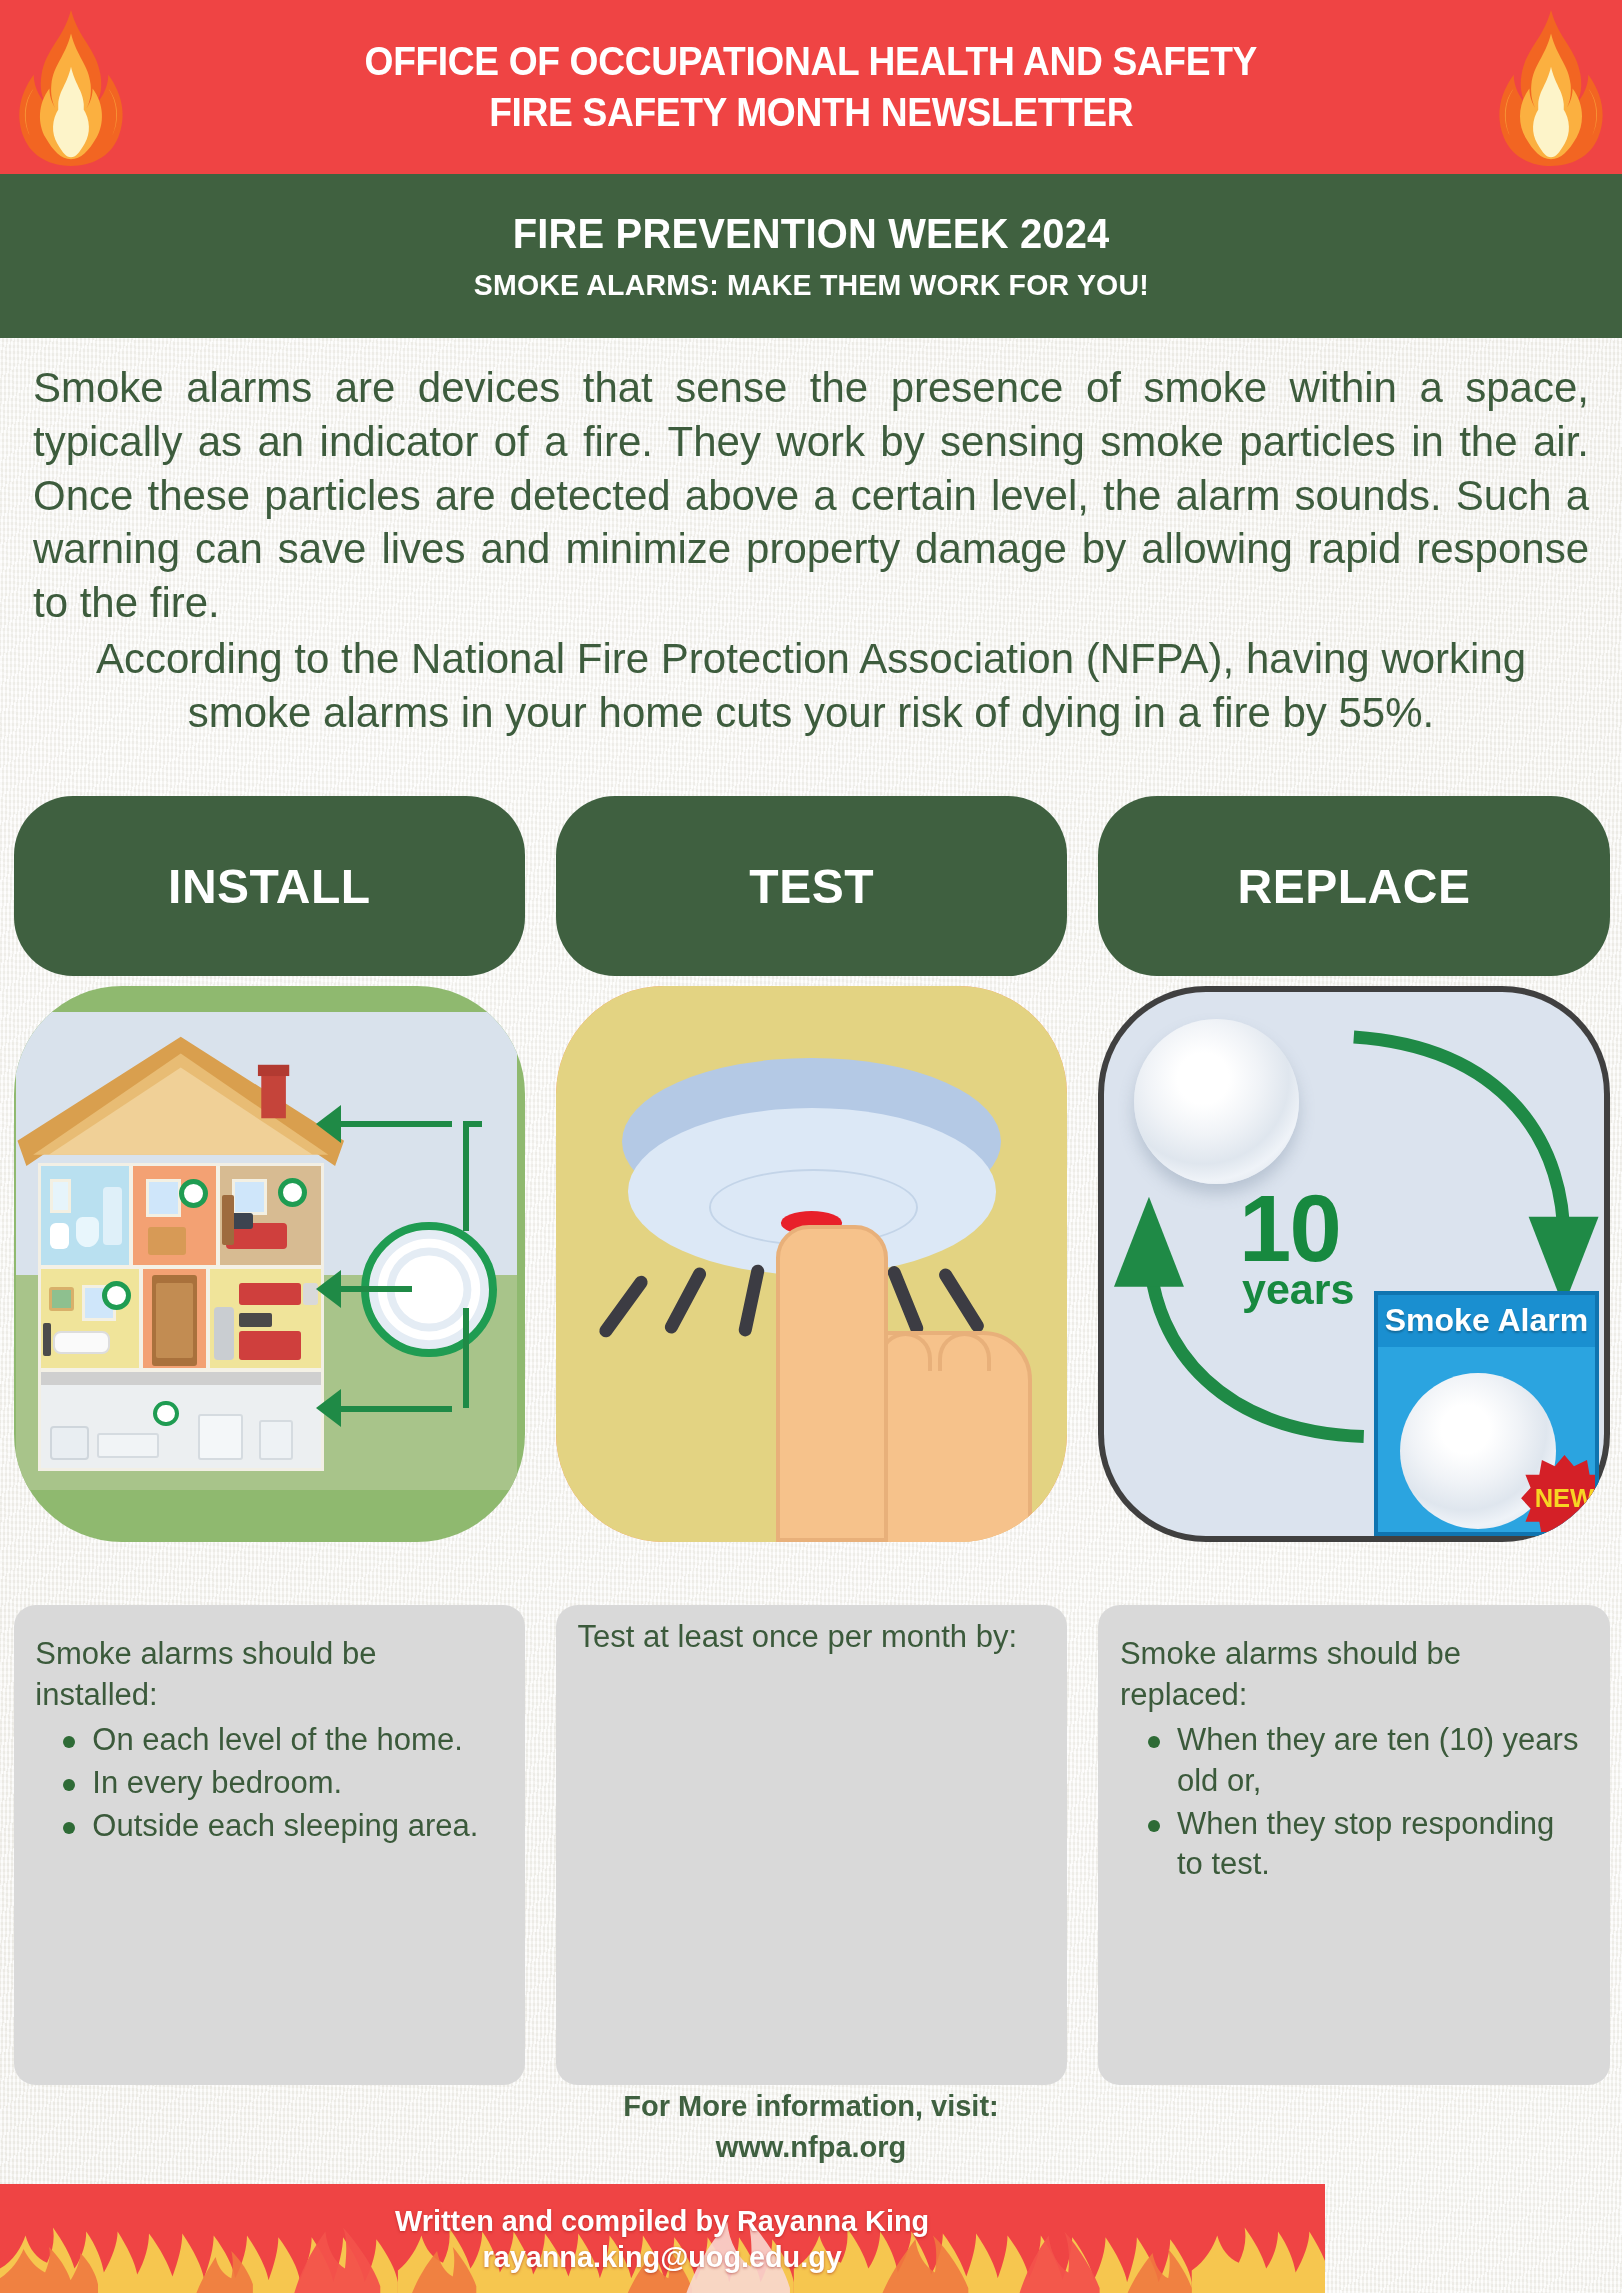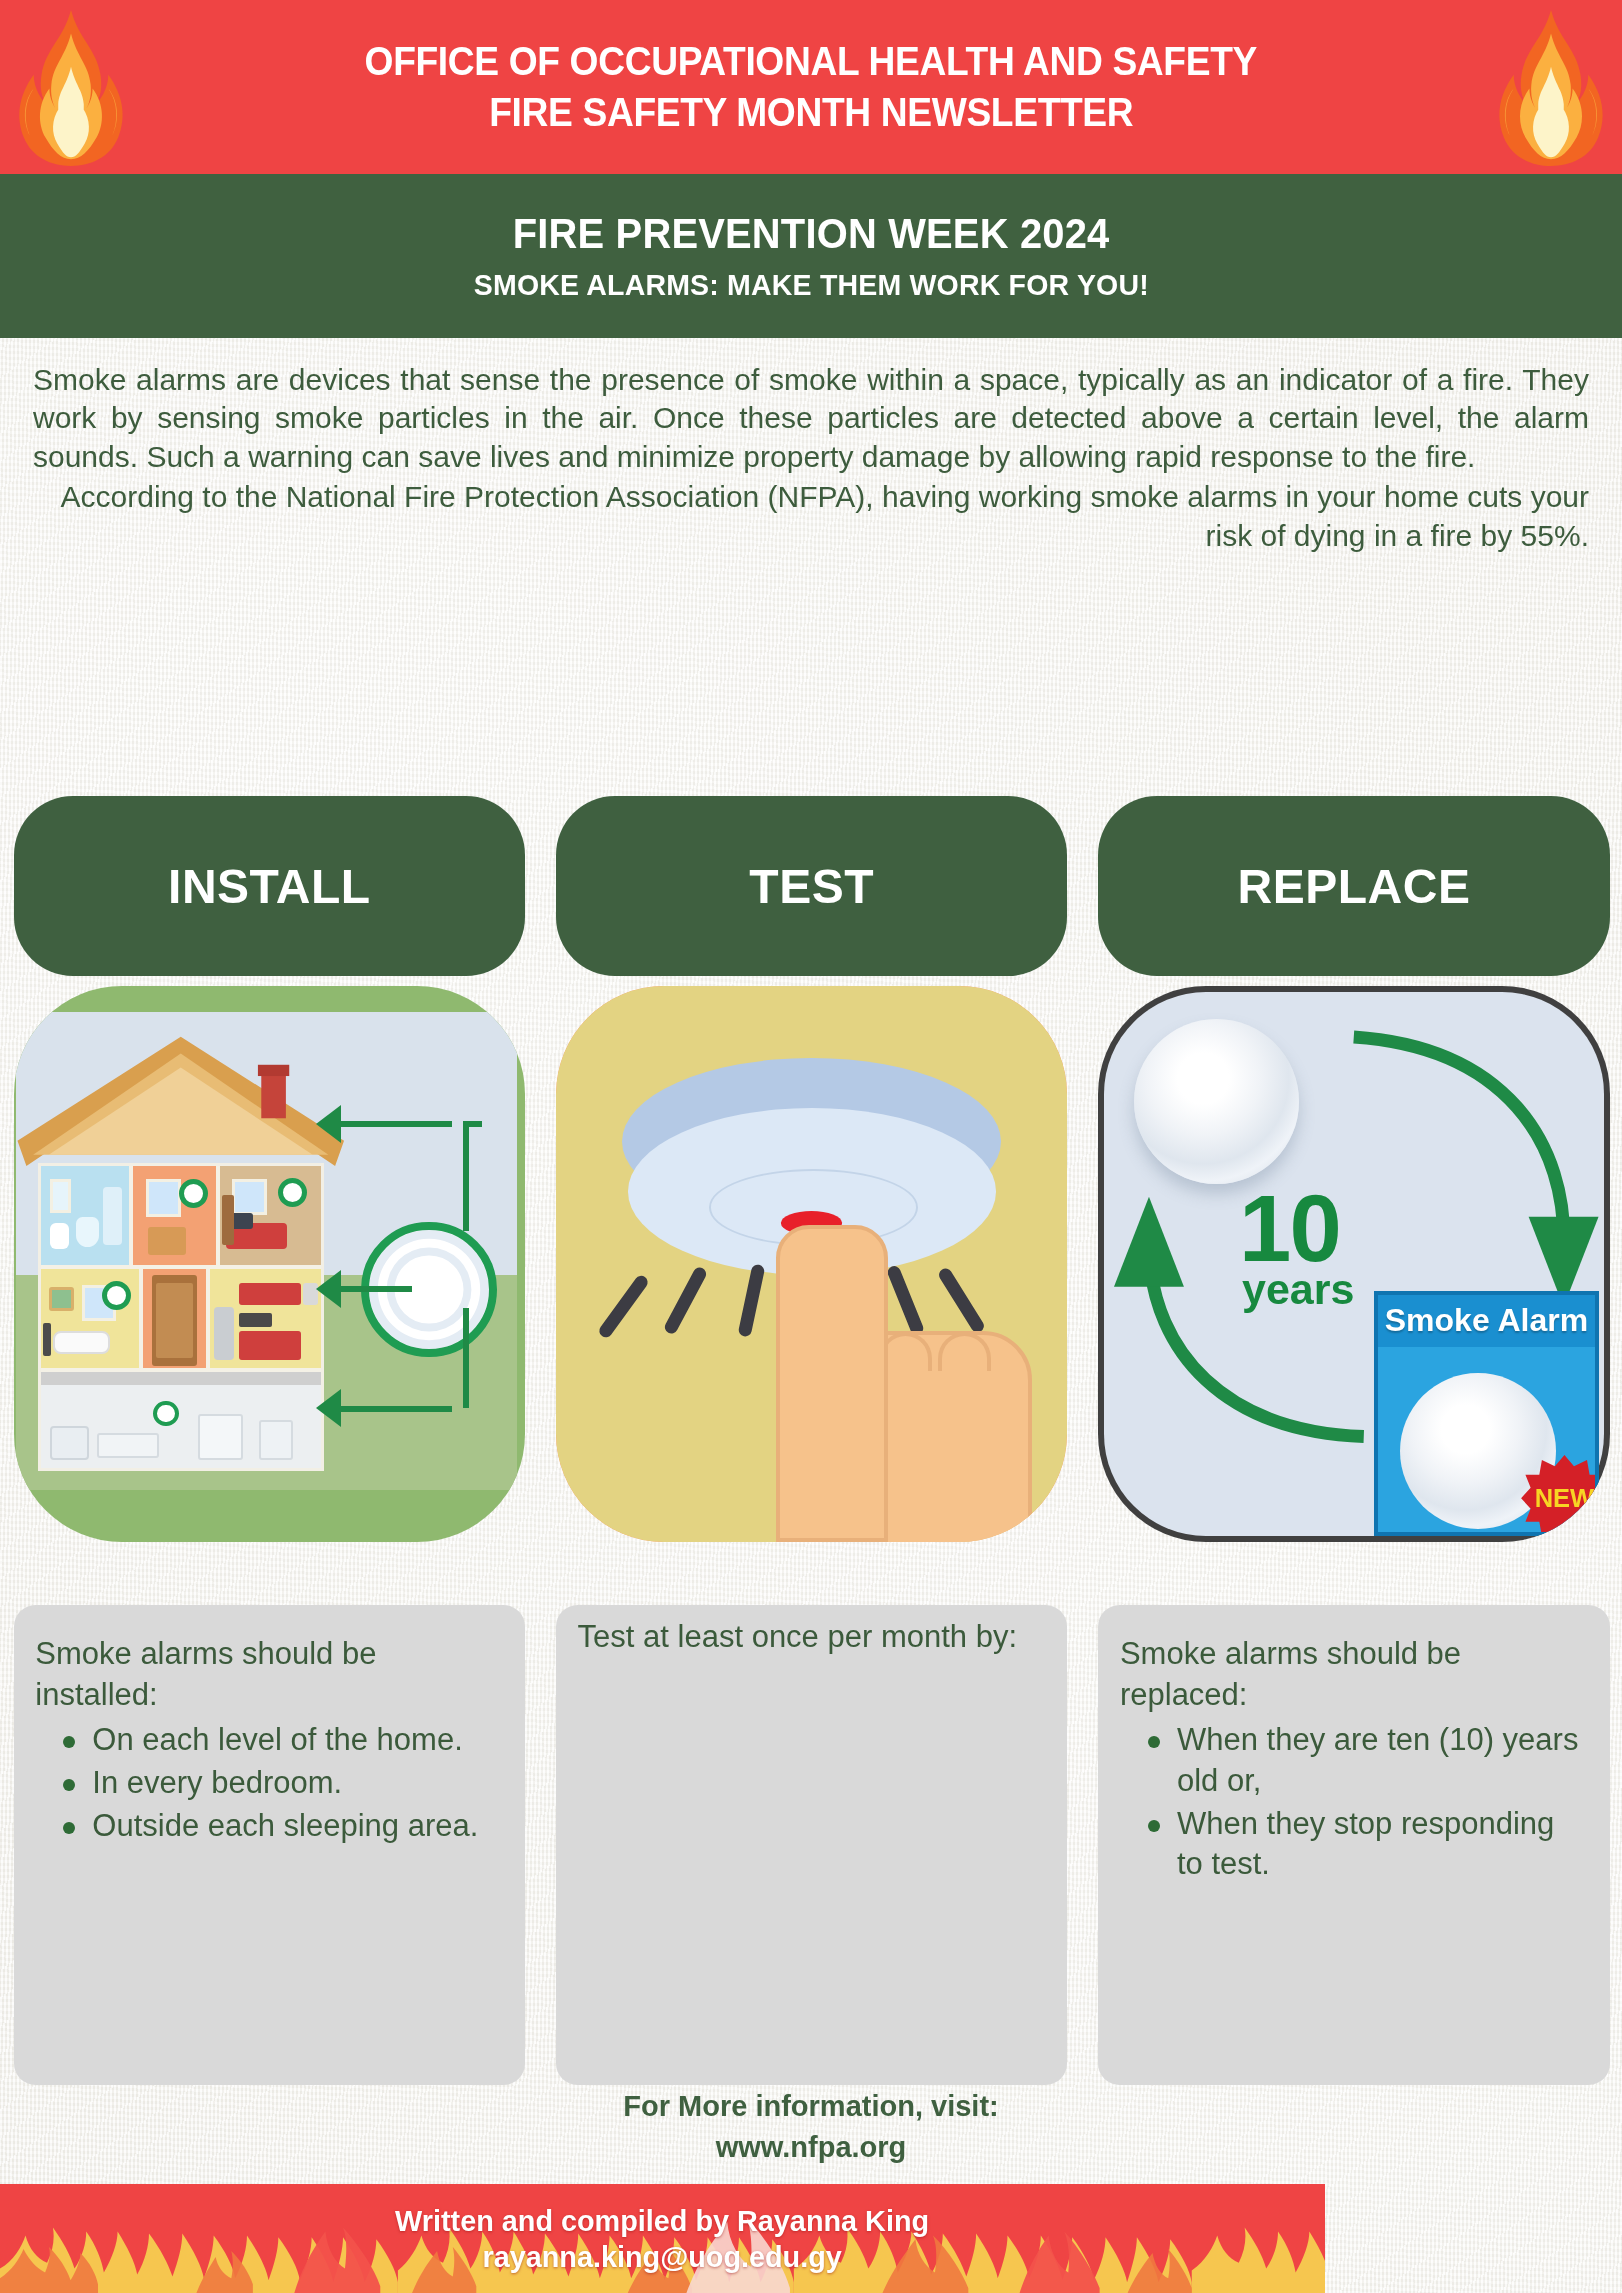--- a/index.html
+++ b/index.html
@@ -108,29 +108,29 @@
     transform: scaleX(0.95);
   }
 
   
   .intro {
     position: absolute;
     left: 33px;
     top: 361px;
     width: 1556px;
     color: #3d5c3d;
-    font-size: 30px;
+    font-size: 42px;
     line-height: 1.28;
   }
   .intro p {
     margin: 0 0 2px 0;
     text-align: justify;
     text-justify: inter-word;
   }
-  .intro p.lastline { text-align: right; }
+  .intro p.lastline { text-align: center; }
 
   
   .pill-row {
     position: absolute;
     left: 13.7px;
     top: 796px;
     width: 1596px;
     height: 180px;
     display: flex;
     gap: 31px;

